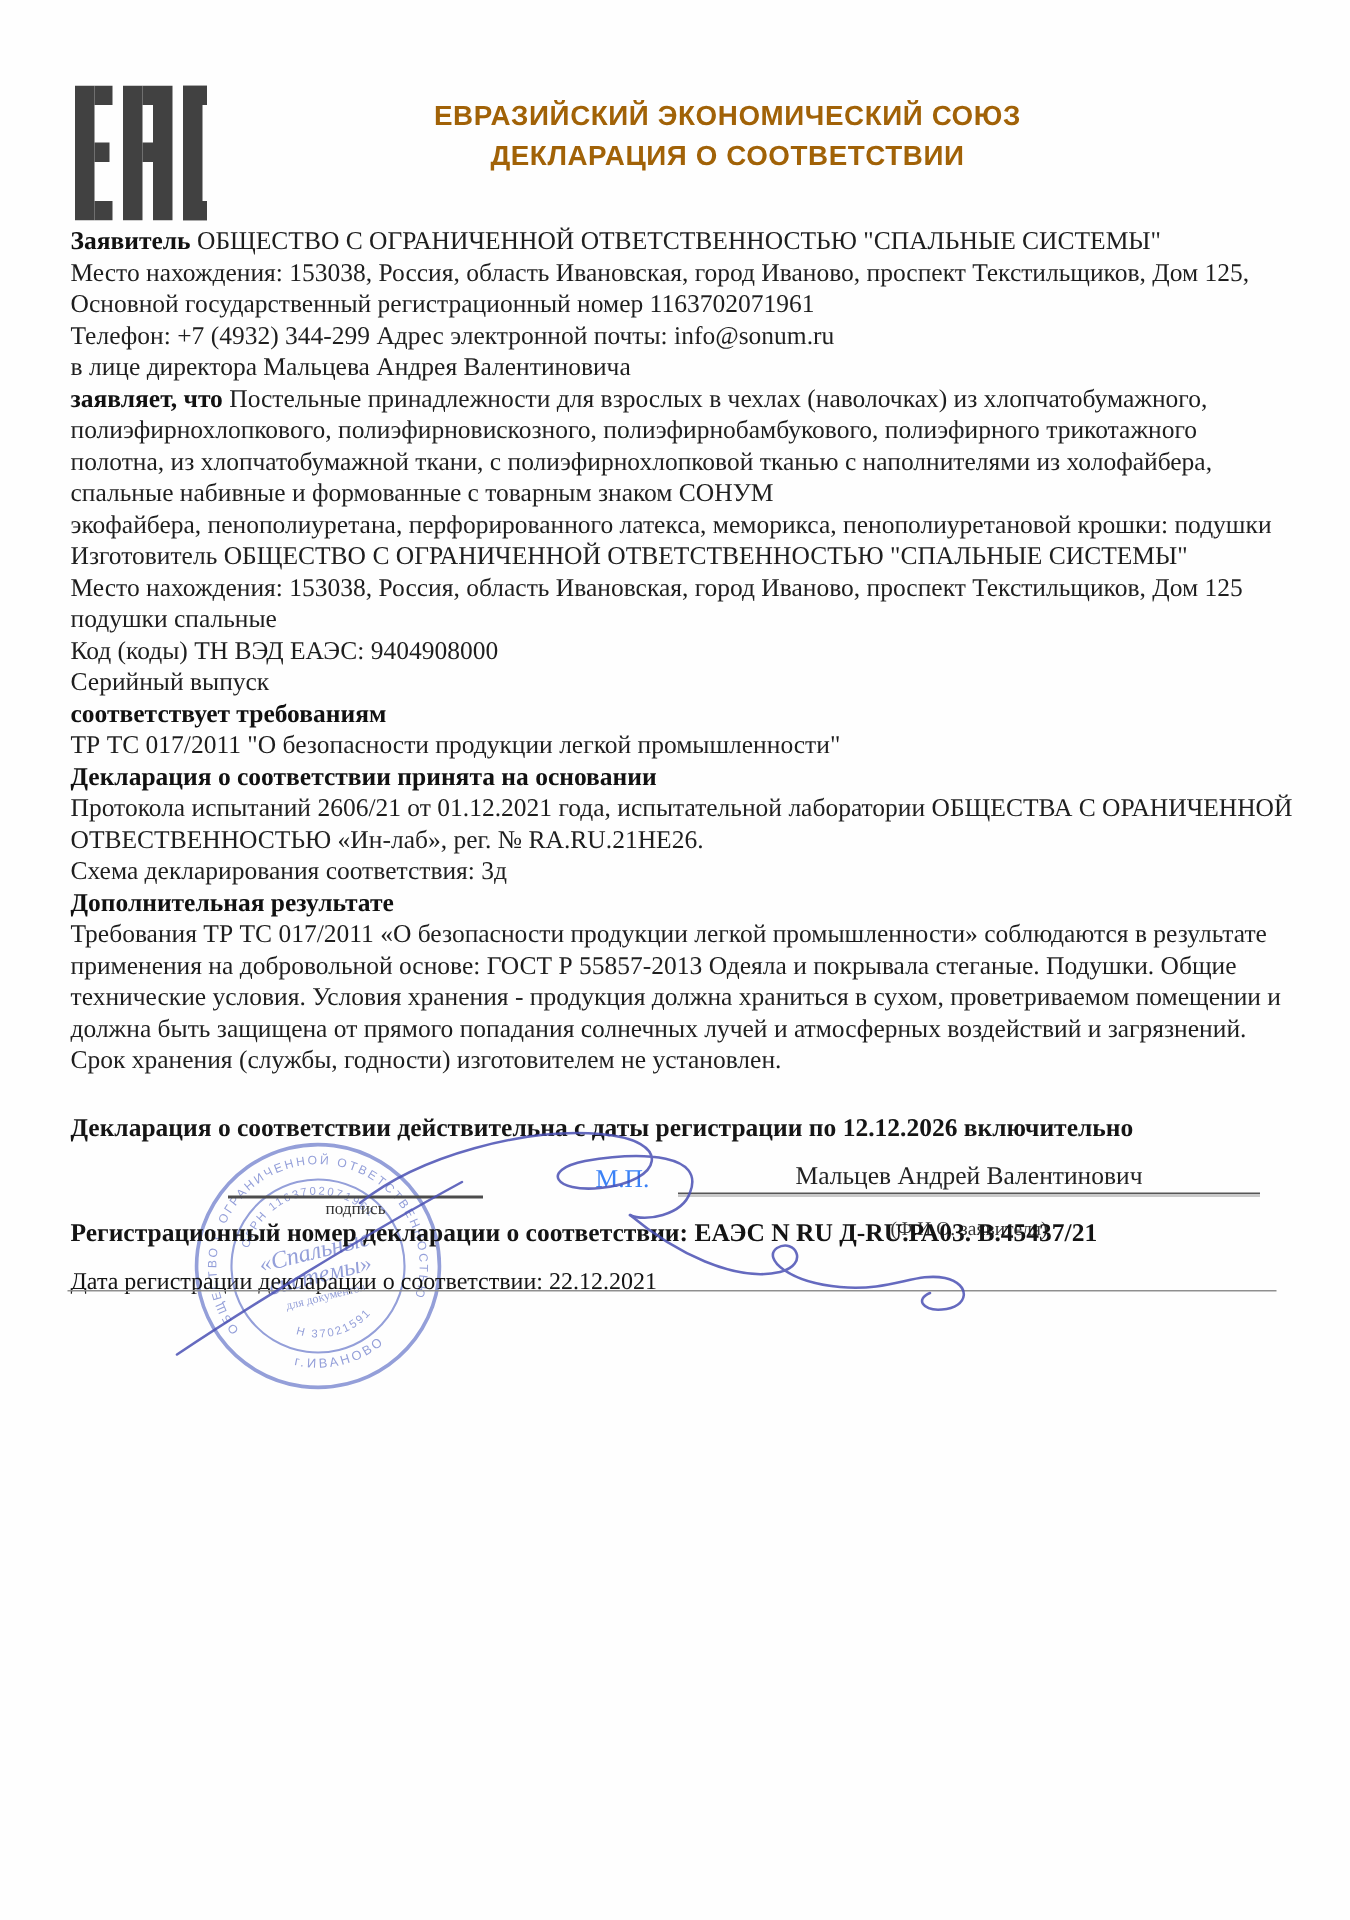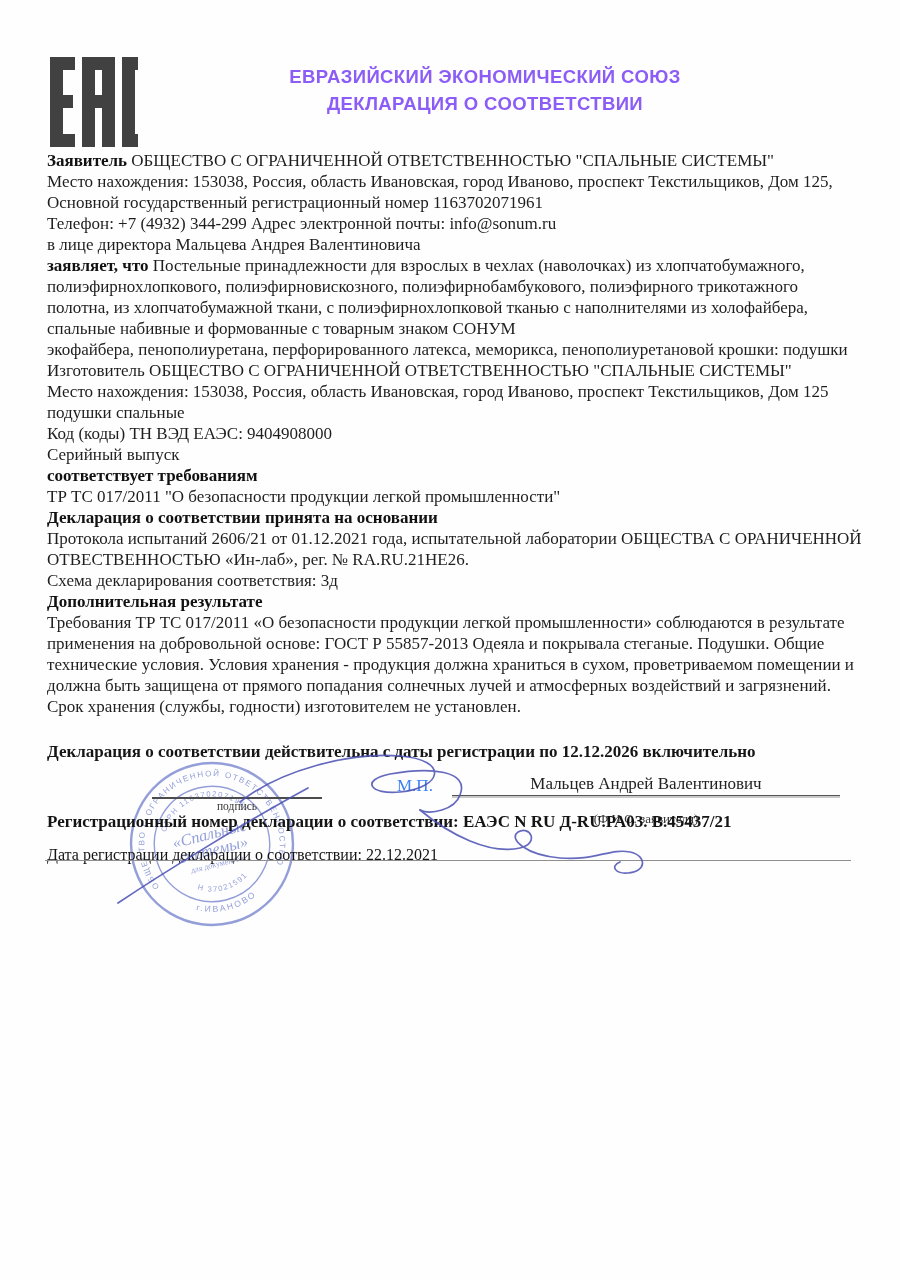--- a/index.html
+++ b/index.html
@@ -11,21 +11,21 @@
     position:relative;
     overflow:hidden;
   }
   .page{position:absolute;inset:0;background:#fefefe;}
   
   .eac-logo{position:absolute;left:50px;top:57px;width:88px;height:90px;z-index:2;}
   .title-block{
     position:absolute;left:170px;top:63px;width:630px;
     text-align:center;z-index:2;
     font-family:"Liberation Sans", sans-serif;
-    font-weight:bold;font-size:18.5px;line-height:27px;color:#8b5cf6;
+    font-weight:bold;font-size:18.5px;line-height:27px;color:#a16207;
     letter-spacing:.4px;
   }
   
   .doc-lines{
     position:absolute;left:47px;top:150px;width:815px;z-index:2;
     font-size:17px;line-height:21px;color:#1e1e1e;
   }
   .dl{white-space:nowrap;height:21px;}
   .dl .b{font-weight:bold;color:#111;}
   .validity{

